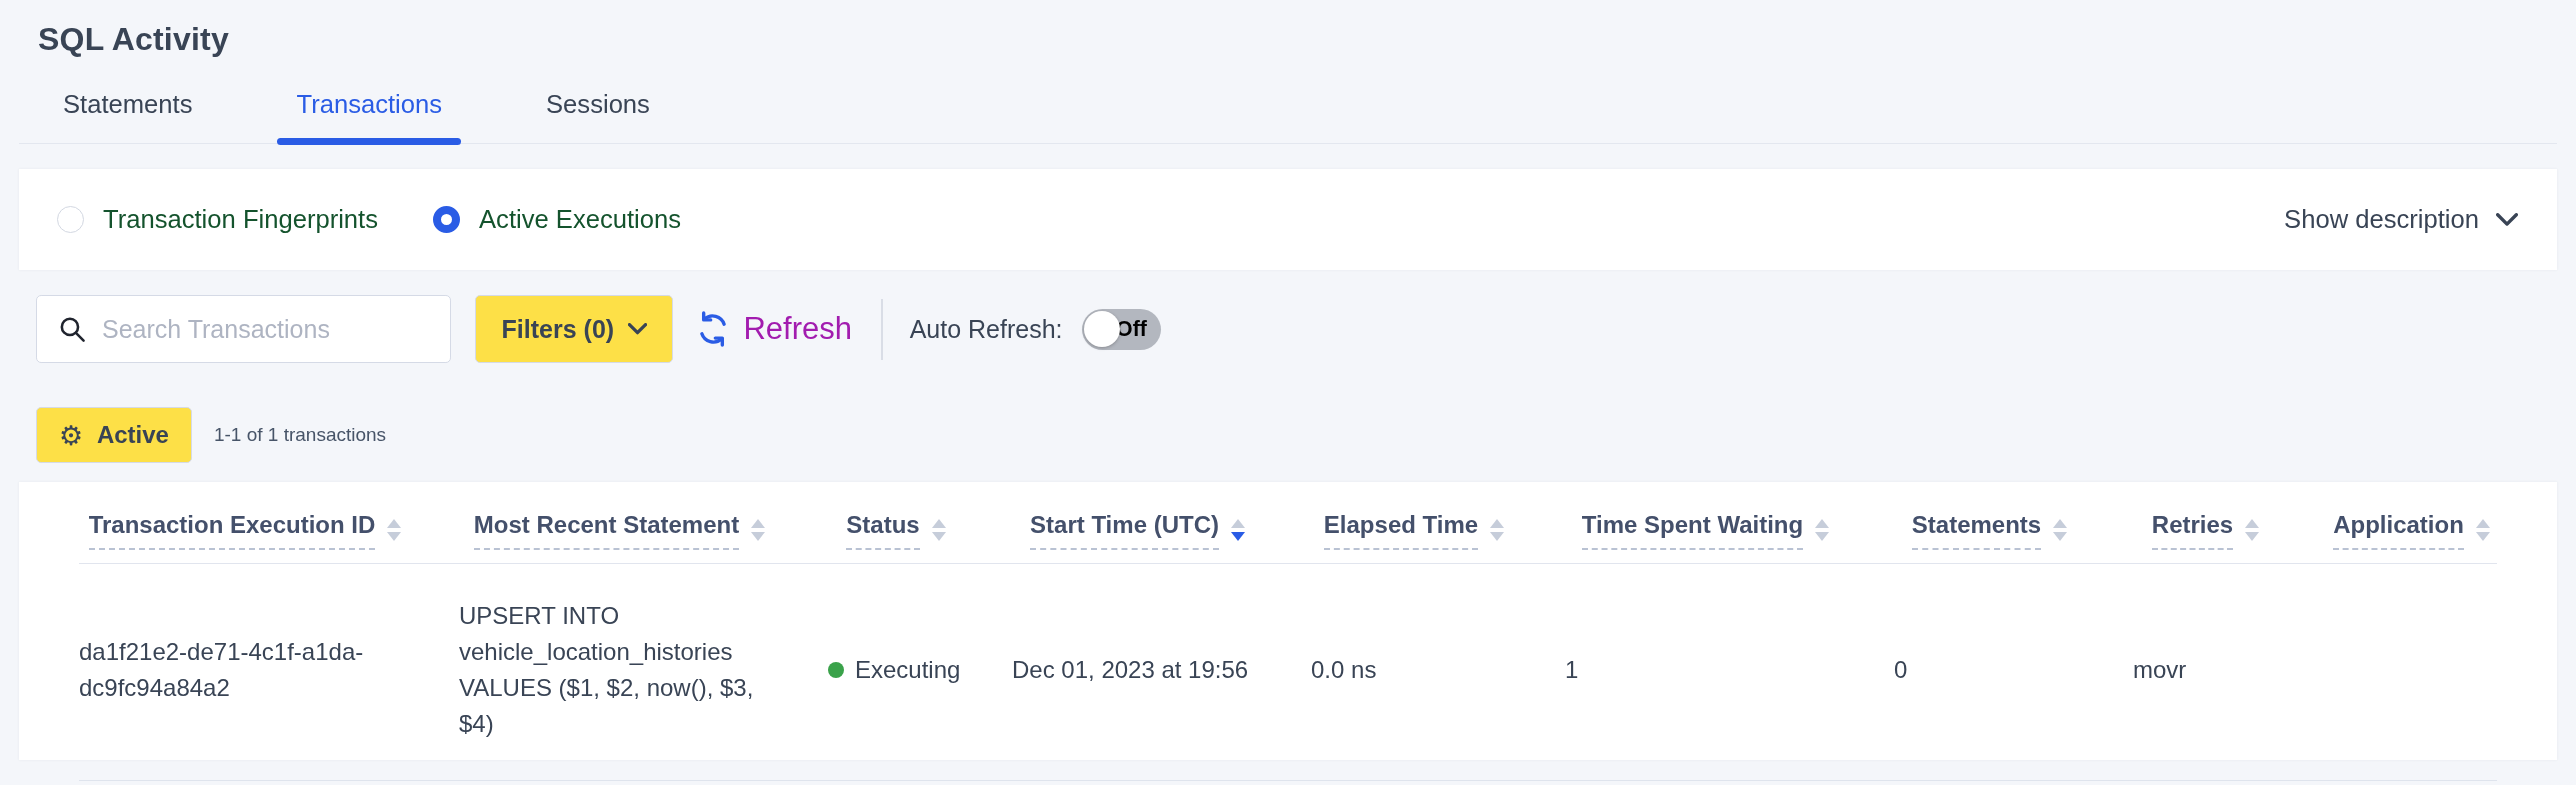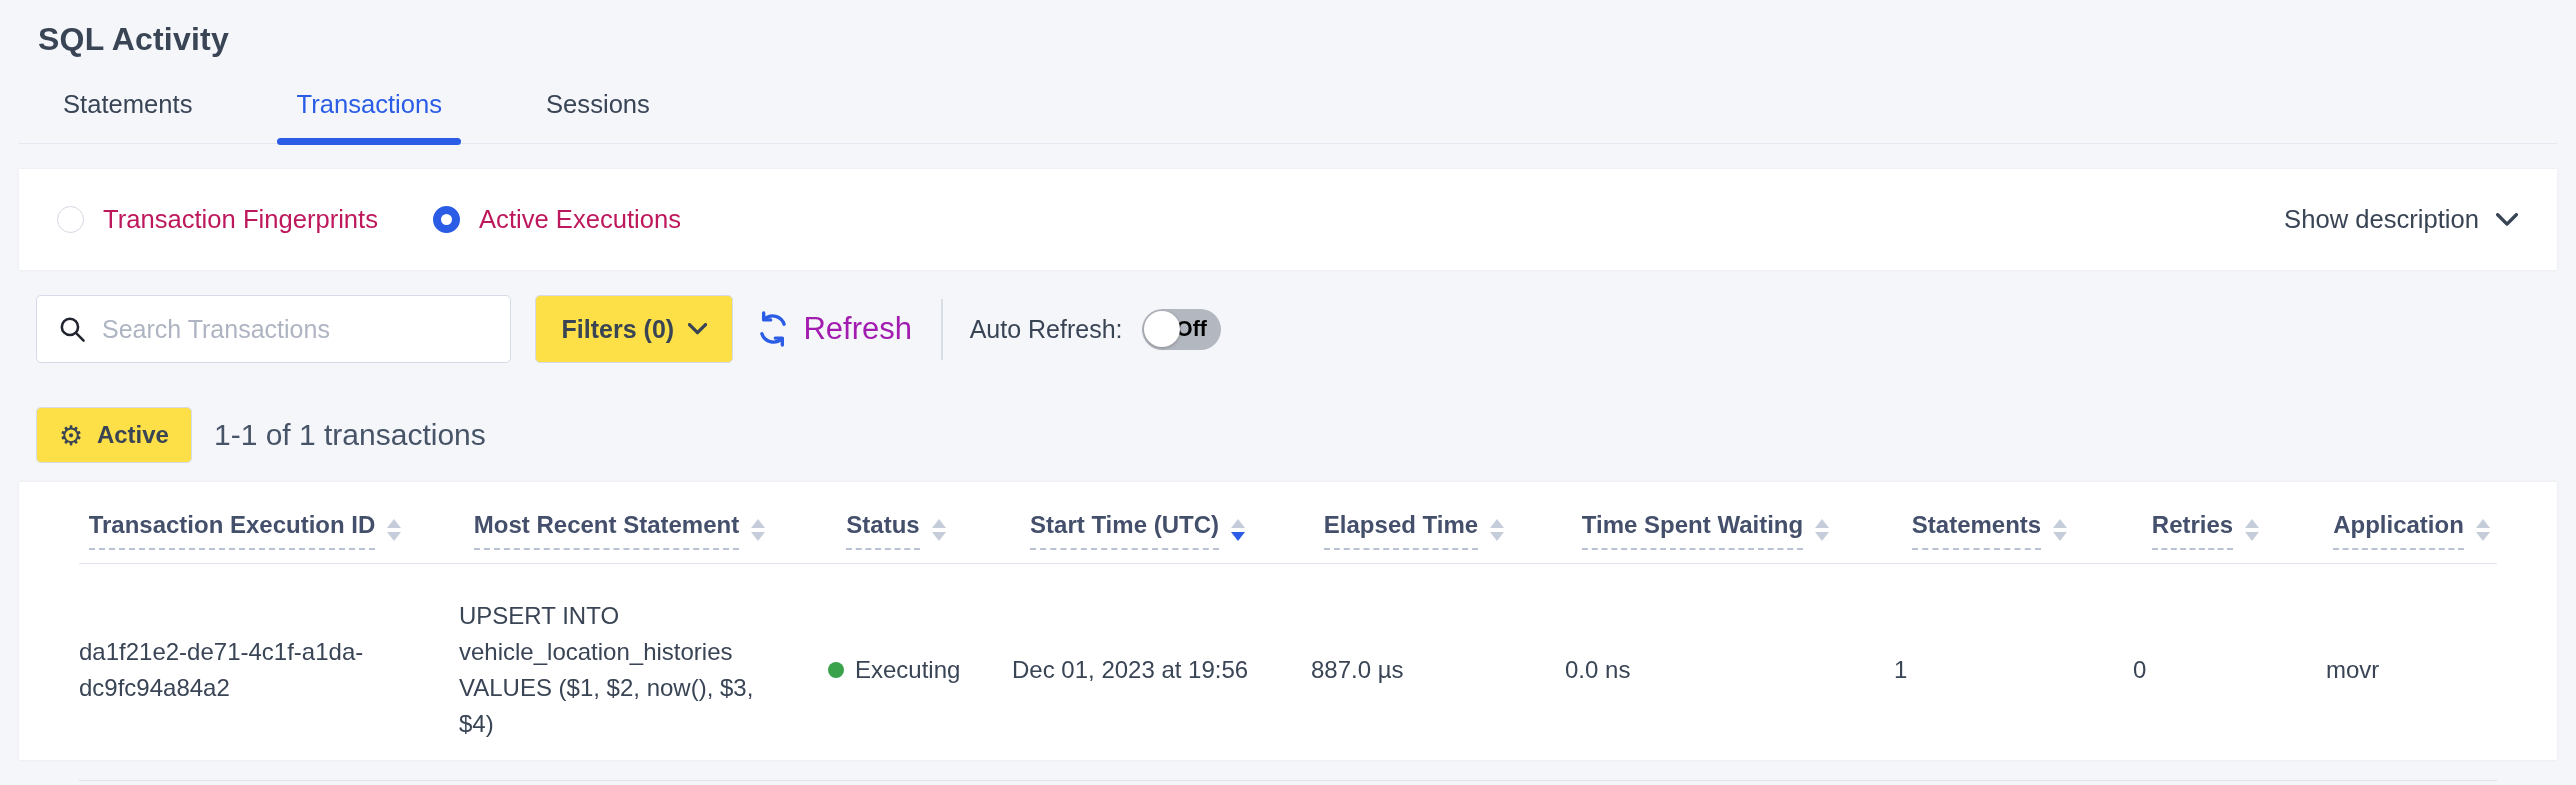--- a/index.html
+++ b/index.html
@@ -60,35 +60,35 @@
   }
   .radio-group { display:flex; align-items:center; gap:55px; }
   .radio-option { display:flex; align-items:center; gap:19px; cursor:pointer; }
   .radio-circle {
     width:27px; height:27px; border-radius:50%;
     background:#ffffff;
     border:1.7px solid #d3d8e2;
     flex:none;
   }
   .radio-circle.checked { border:8.5px solid #2a5ce5; }
-  .radio-label { font-size:25.6px; color:#be185d; }
+  .radio-label { font-size:25.6px; color:#14532d; }
   .show-desc { display:flex; align-items:center; gap:17px; cursor:pointer; }
   .show-desc-label { font-size:25.6px; color:#394455; }
   .chev { width:22px; height:13.7px; }
 
   
   .toolbar {
     margin:24px 19px 0 36px;
     height:70px;
     display:flex;
     align-items:center;
   }
   .searchbox {
     position:relative;
-    width:475px; height:68px;
+    width:415px; height:68px;
     background:#ffffff;
     border:1.7px solid #d5dae6;
     border-radius:5.1px;
     display:flex; align-items:center;
   }
   .searchbox svg { position:absolute; left:20.5px; }
   .searchbox input {
     border:none; outline:none;
     width:100%; height:100%;
     padding:0 17px 0 65px;
@@ -130,21 +130,21 @@
   .toggle-state { color:#000000; font-size:21.3px; font-weight:bold; margin-right:13.7px; }
 
   
   .results-bar {
     margin:43px 19px 0 36px;
     display:flex; align-items:center; gap:22px;
     height:56px;
   }
   .columns-btn { height:56px; padding:0 22px; font-size:24px; font-weight:bold; }
   .gear-glyph { font-size:27px; line-height:1; color:#394455; font-family:"DejaVu Sans",sans-serif; }
-  .count-text { font-size:30px; color:#475468; }
+  .count-text { font-size:19px; color:#475468; }
 
   
   .table-card { margin-top:19px; height:278px; padding:0 60px; }
   .tgrid {
     display:grid;
     grid-template-columns:380px 369px 184px 299px 254px 329px 239px 193px 1fr;
   }
   .thead { padding-top:29px; border-bottom:1.7px solid #e1e5ee; padding-bottom:13.7px; }
   .th {
     display:flex; align-items:center; justify-content:center;
@@ -321,21 +321,20 @@
     </div>
 
     <div class="tgrid trow">
       <div class="td td-id">da1f21e2-de71-4c1f-a1da-dc9fc94a84a2</div>
       <div class="td">UPSERT INTO vehicle_location_histories VALUES ($1, $2, now(), $3, $4)</div>
       <div class="td status-cell">
         <span class="status-dot"></span>
         <span>Executing</span>
       </div>
       <div class="td">Dec 01, 2023 at 19:56</div>
-      <div class="td">887.0 µs</div>
       <div class="td">0.0 ns</div>
       <div class="td">1</div>
       <div class="td">0</div>
       <div class="td">movr</div>
     </div>
 
   </div>
 
 </div>
 

